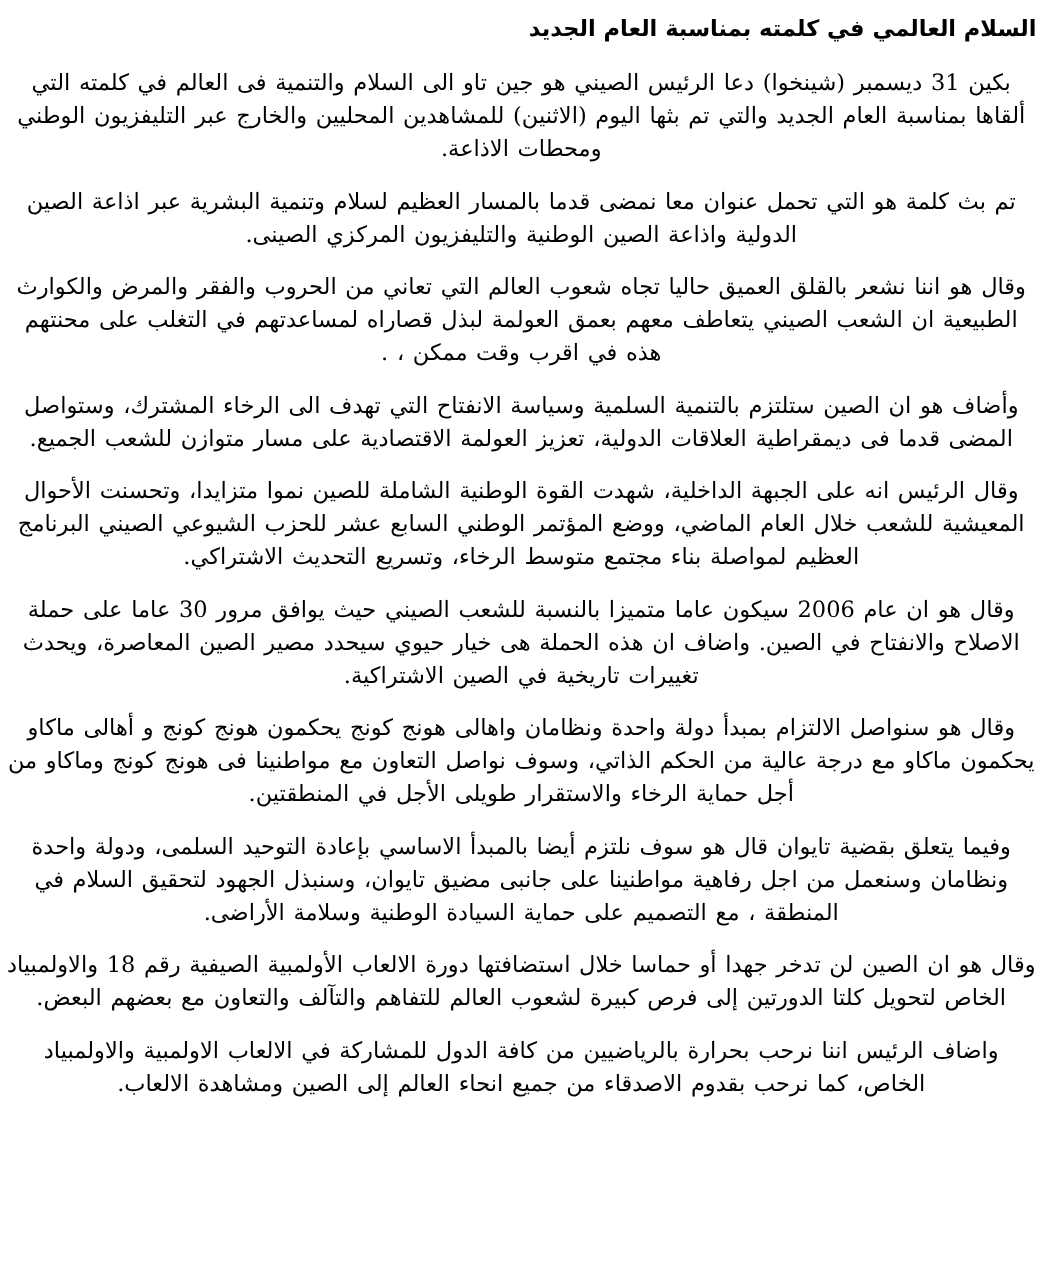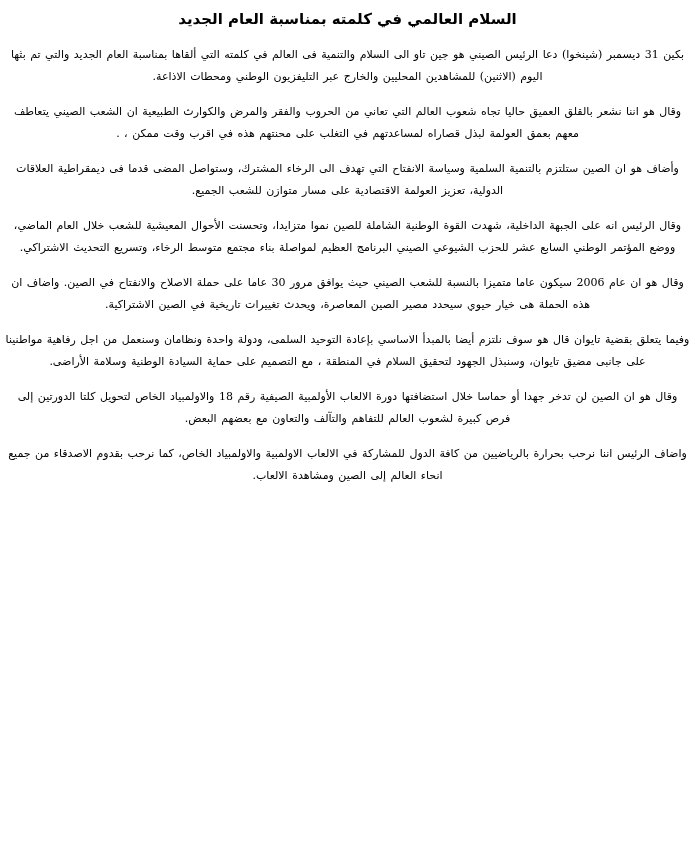--- a/index.html
+++ b/index.html
@@ -14,38 +14,40 @@
     padding: 8px 4px 6px 4px;
     direction: rtl;
     unicode-bidi: embed;
     color: #000000;
     font-family: "DejaVu Serif", "DejaVu Sans", sans-serif;
   }
   .article-title {
     font-size: 15px;
     line-height: 22px;
     font-weight: bold;
-    text-align: center;
+    text-align: right;
     margin: 0 0 14px 0;
   }
   p.para {
-    font-size: 11px;
+    font-size: 15px;
     line-height: 22px;
     text-align: center;
     margin: 0 0 13px 0;
     word-spacing: 1px;
   }
 </style>
 </head>
 <body>
 
 <div class="doc">
   <div class="article-title">السلام العالمي في كلمته بمناسبة العام الجديد</div>
 
   <p class="para">بكين 31 ديسمبر (شينخوا) دعا الرئيس الصيني هو جين تاو الى السلام والتنمية فى العالم في كلمته التي ألقاها بمناسبة العام الجديد والتي تم بثها اليوم (الاثنين) للمشاهدين المحليين والخارج عبر التليفزيون الوطني ومحطات الاذاعة.</p>
+  <p class="para">تم بث كلمة هو التي تحمل عنوان معا نمضى قدما بالمسار العظيم لسلام وتنمية البشرية عبر اذاعة الصين الدولية واذاعة الصين الوطنية والتليفزيون المركزي الصينى.</p>
   <p class="para">وقال هو اننا نشعر بالقلق العميق حاليا تجاه شعوب العالم التي تعاني من الحروب والفقر والمرض والكوارث الطبيعية ان الشعب الصيني يتعاطف معهم بعمق العولمة لبذل قصاراه لمساعدتهم في التغلب على محنتهم هذه في اقرب وقت ممكن ، .</p>
   <p class="para">وأضاف هو ان الصين ستلتزم بالتنمية السلمية وسياسة الانفتاح التي تهدف الى الرخاء المشترك، وستواصل المضى قدما فى ديمقراطية العلاقات الدولية، تعزيز العولمة الاقتصادية على مسار متوازن للشعب الجميع.</p>
   <p class="para">وقال الرئيس انه على الجبهة الداخلية، شهدت القوة الوطنية الشاملة للصين نموا متزايدا، وتحسنت الأحوال المعيشية للشعب خلال العام الماضي، ووضع المؤتمر الوطني السابع عشر للحزب الشيوعي الصيني البرنامج العظيم لمواصلة بناء مجتمع متوسط الرخاء، وتسريع التحديث الاشتراكي.</p>
   <p class="para">وقال هو ان عام 2006 سيكون عاما متميزا بالنسبة للشعب الصيني حيث يوافق مرور 30 عاما على حملة الاصلاح والانفتاح في الصين. واضاف ان هذه الحملة هى خيار حيوي سيحدد مصير الصين المعاصرة، ويحدث تغييرات تاريخية في الصين الاشتراكية.</p>
+  <p class="para">وقال هو سنواصل الالتزام بمبدأ دولة واحدة ونظامان واهالى هونج كونج يحكمون هونج كونج و أهالى ماكاو يحكمون ماكاو مع درجة عالية من الحكم الذاتي، وسوف نواصل التعاون مع مواطنينا فى هونج كونج وماكاو من أجل حماية الرخاء والاستقرار طويلى الأجل في المنطقتين.</p>
   <p class="para">وفيما يتعلق بقضية تايوان قال هو سوف نلتزم أيضا بالمبدأ الاساسي بإعادة التوحيد السلمى، ودولة واحدة ونظامان وسنعمل من اجل رفاهية مواطنينا على جانبى مضيق تايوان، وسنبذل الجهود لتحقيق السلام في المنطقة ، مع التصميم على حماية السيادة الوطنية وسلامة الأراضى.</p>
   <p class="para">وقال هو ان الصين لن تدخر جهدا أو حماسا خلال استضافتها دورة الالعاب الأولمبية الصيفية رقم 18 والاولمبياد الخاص لتحويل كلتا الدورتين إلى فرص كبيرة لشعوب العالم للتفاهم والتآلف والتعاون مع بعضهم البعض.</p>
   <p class="para">واضاف الرئيس اننا نرحب بحرارة بالرياضيين من كافة الدول للمشاركة في الالعاب الاولمبية والاولمبياد الخاص، كما نرحب بقدوم الاصدقاء من جميع انحاء العالم إلى الصين ومشاهدة الالعاب.</p>
 </div>
 
 </body></html>

